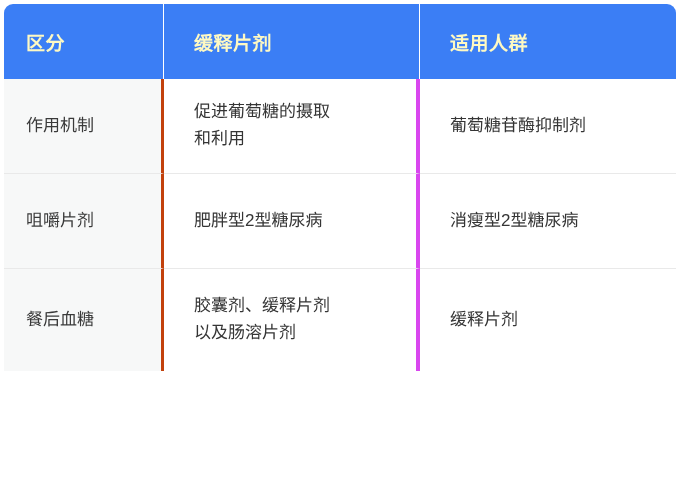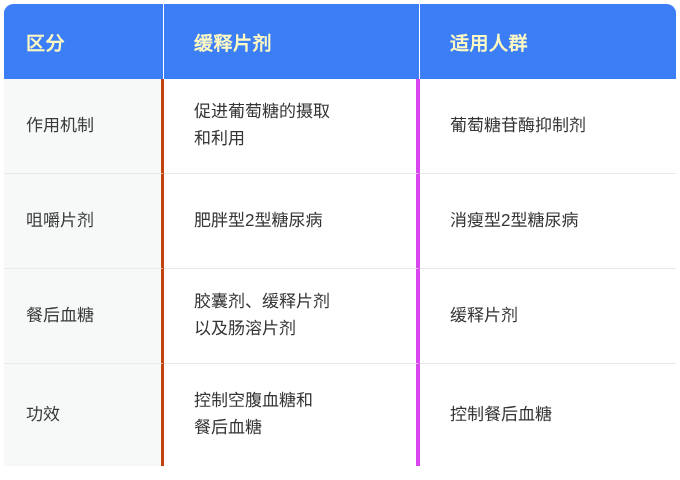--- a/index.html
+++ b/index.html
@@ -146,28 +146,16 @@
         </td>
         <td>
           <span class="cell-text">胶囊剂、缓释片剂
 以及肠溶片剂</span>
         </td>
         <td>
           <span class="cell-text">缓释片剂</span>
         </td>
       </tr>
 
-      <tr>
-        <td class="key-cell">
-          <span class="cell-text">功效</span>
-        </td>
-        <td>
-          <span class="cell-text">控制空腹血糖和
-餐后血糖</span>
-        </td>
-        <td>
-          <span class="cell-text">控制餐后血糖</span>
-        </td>
-      </tr>
 
     </tbody>
   </table>
 </div>
 
 </body></html>

